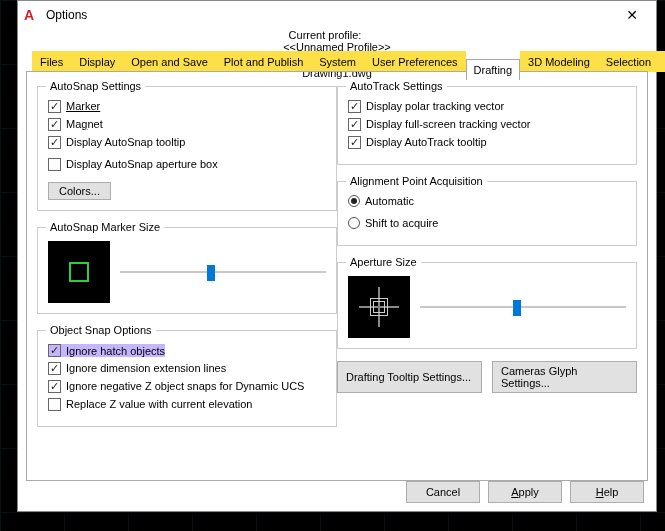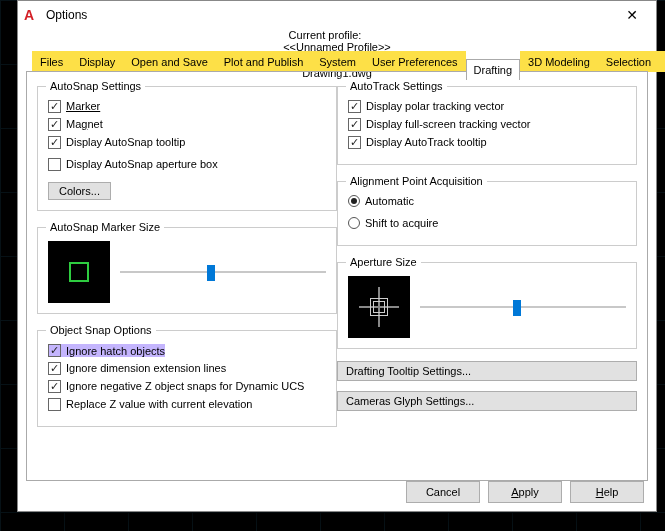--- a/index.html
+++ b/index.html
@@ -49,21 +49,21 @@
   .csq1{position:absolute;left:11px;top:11px;width:18px;height:18px;border:1px solid #ccc;}
   .csq2{position:absolute;left:14px;top:14px;width:12px;height:12px;border:1px solid #ccc;}
   .slider { flex:1; height:18px; position:relative; }
   .track { position:absolute; left:0; right:0; top:8px; height:2px; background:#c8c8c8;}
   .thumb { position:absolute; top:2px; width:8px; height:16px; background:#0078d7;}
   .highlight { background:#c4b5fd; display:inline-flex; align-items:center;}
   .footer { position:absolute; right: 12px; bottom: 8px; display:flex; gap:8px;}
   .footer button { width: 74px; height: 22px; background:#e1e1e1;border:1px solid #adadad; font-size:11px;}
   .footer .ok { border:1px solid #0078d7; box-shadow: inset 0 0 0 1px #0078d7;}
   .u { text-decoration: underline; }
-  .col-right-btns { display:flex; flex-direction:column; gap: 10px; margin-top:2px;}
+  .col-right-btns { display:flex; flex-direction:row; gap: 10px; margin-top:2px;}
 </style>
 </head>
 <body>
 
 <div class="backdrop"></div>
 
 <div class="dialog">
   <div class="titlebar">
     <span class="app-icon">A</span>
     <span class="title">Options</span>

